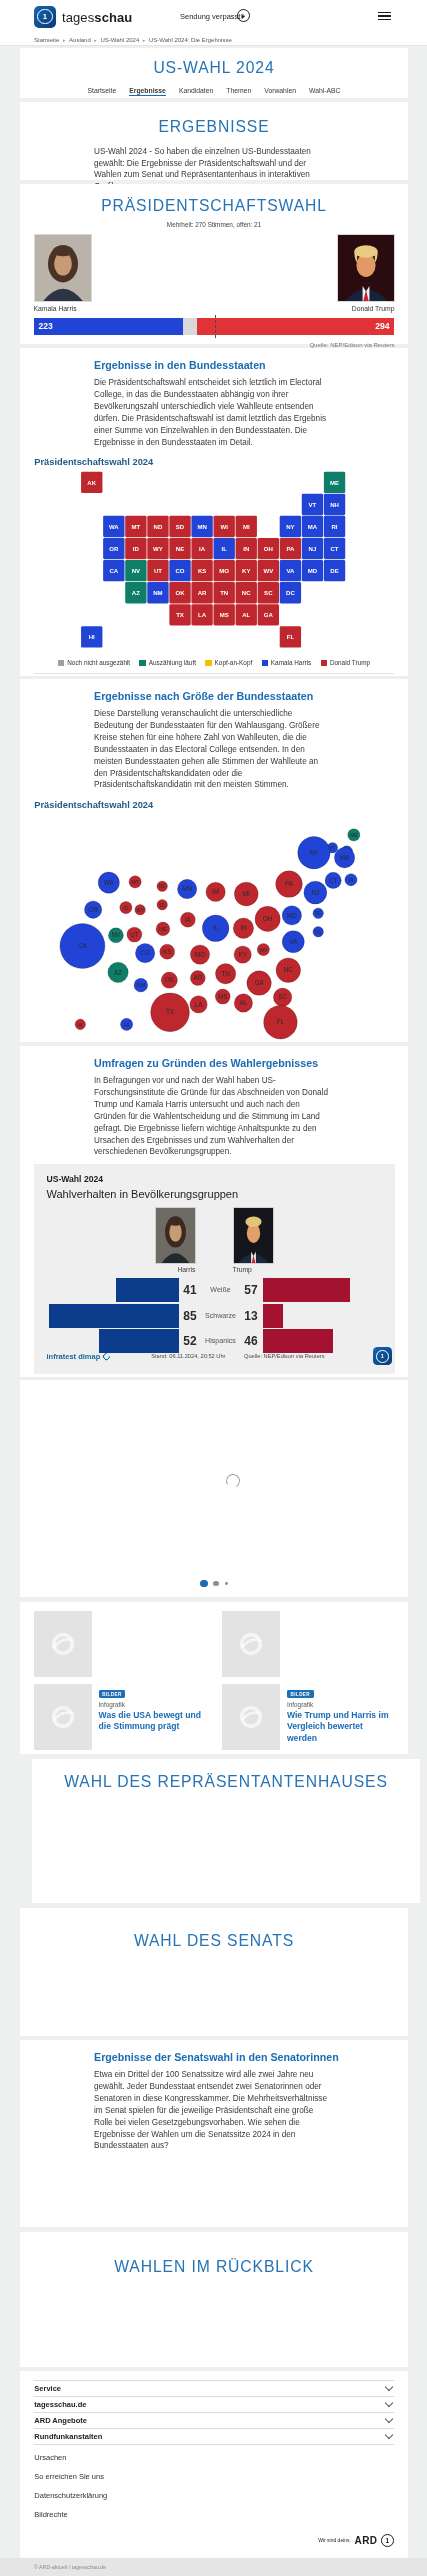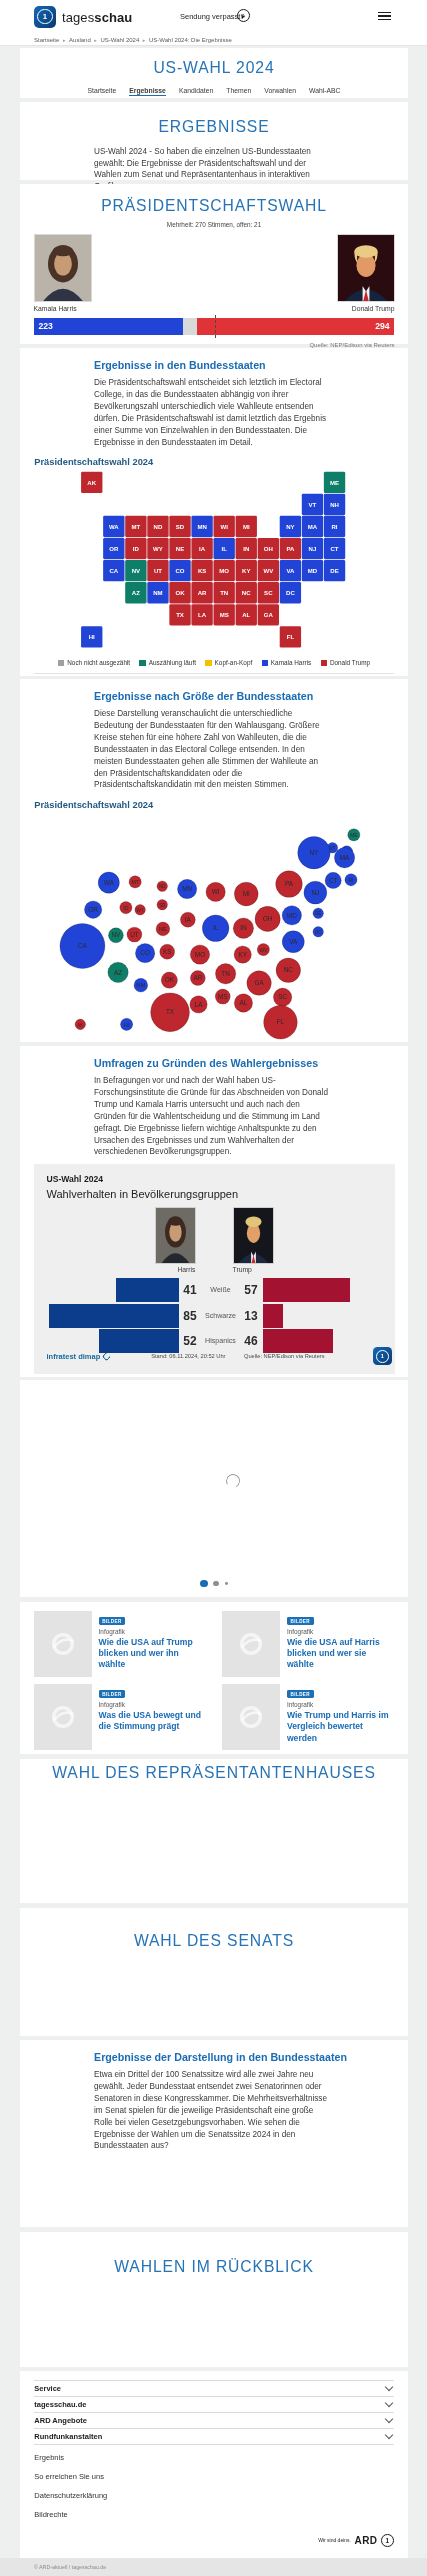--- a/index.html
+++ b/index.html
@@ -101,21 +101,21 @@
   #c-tea{top:1602px;height:152px;padding:8.6px 13.5px 0;}
   .tgrid{display:grid;grid-template-columns:1fr 1fr;column-gap:15.7px;row-gap:7.1px;}
   .teaser{display:flex;gap:7.1px;}
   .timg{width:58px;height:66px;background:#e3e3e3;flex:0 0 auto;display:flex;align-items:center;justify-content:center;}
   .ttxt{padding-top:2.1px;}
   .badge{display:inline-block;background:#1b70b6;color:#fff;font-size:4.6px;font-weight:700;letter-spacing:0.4px;
     padding:1.4px 3.6px;border-radius:1.4px;}
   .tkick{font-size:6.4px;color:#555;margin-top:2.9px;}
   .ttitle{font-size:8.6px;font-weight:700;color:#1a6cb4;line-height:1.3;margin-top:2.1px;width:107px;cursor:pointer;}
   
-  #c-rep{top:1759px;height:144px;padding-top:5px;}
+  #c-rep{top:1759px;height:144px;padding-top:14px;margin-left:12px;}
   #c-sen{top:1908px;height:128px;padding-top:24px;}
   #c-senw{top:2040px;height:187px;padding-top:11.4px;}
   #c-rueck{top:2232px;height:135px;padding-top:26px;}
   
   #c-foot{top:2371px;height:187px;padding:8.6px 14.3px 0;}
   .acc-row{display:flex;align-items:center;justify-content:space-between;height:15px;border-top:0.7px solid #dcdcdc;cursor:pointer;}
   .acc-row:last-of-type{border-bottom:0.7px solid #dcdcdc;}
   .acc-lab{font-size:7.5px;font-weight:700;color:#222;}
   .chev{width:5px;height:5px;border-right:1.1px solid #555;border-bottom:1.1px solid #555;transform:rotate(45deg);margin-right:2.1px;margin-top:-2.9px;}
   .flinks{margin-top:8.6px;}
@@ -782,30 +782,28 @@
 
   <div class="card" id="c-tea">
     <div class="tgrid">
         <div class="teaser">
           <div class="timg">
             <svg width="30" height="30" viewBox="0 0 42 42">
               <circle cx="21" cy="21" r="13" fill="none" stroke="#fff" stroke-width="5" opacity="0.65"></circle>
               <path d="M8,26 Q21,10 35,17" stroke="#fff" stroke-width="3.5" fill="none" opacity="0.65"></path>
             </svg>
           </div>
-          <div class="ttxt"><span class="badge">BILDER</span><div class="tkick">Infografik</div><div class="ttitle">Wie die USA auf Trump blicken und wer ihn wählte</div></div>
         </div>
         <div class="teaser">
           <div class="timg">
             <svg width="30" height="30" viewBox="0 0 42 42">
               <circle cx="21" cy="21" r="13" fill="none" stroke="#fff" stroke-width="5" opacity="0.65"></circle>
               <path d="M8,26 Q21,10 35,17" stroke="#fff" stroke-width="3.5" fill="none" opacity="0.65"></path>
             </svg>
           </div>
-          <div class="ttxt"><span class="badge">BILDER</span><div class="tkick">Infografik</div><div class="ttitle">Wie die USA auf Harris blicken und wer sie wählte</div></div>
         </div>
         <div class="teaser">
           <div class="timg">
             <svg width="30" height="30" viewBox="0 0 42 42">
               <circle cx="21" cy="21" r="13" fill="none" stroke="#fff" stroke-width="5" opacity="0.65"></circle>
               <path d="M8,26 Q21,10 35,17" stroke="#fff" stroke-width="3.5" fill="none" opacity="0.65"></path>
             </svg>
           </div>
           <div class="ttxt"><span class="badge">BILDER</span><div class="tkick">Infografik</div><div class="ttitle">Was die USA bewegt und die Stimmung prägt</div></div>
         </div>
@@ -821,21 +819,21 @@
       </div>
   </div>
 
   <div class="card" id="c-rep">
     <h2 class="big-title">WAHL DES REPRÄSENTANTENHAUSES</h2>
   </div>
   <div class="card" id="c-sen">
     <h2 class="big-title">WAHL DES SENATS</h2>
   </div>
   <div class="card" id="c-senw">
-    <h3 class="sub-h">Ergebnisse der Darstellung in den Bundesstaaten</h3>
+    <h3 class="sub-h">Ergebnisse der Senatswahl in den Senatorinnen</h3>
     <p class="body-t">Etwa ein Drittel der 100 Senatssitze wird alle zwei Jahre neu gewählt. Jeder Bundesstaat entsendet zwei Senatorinnen oder Senatoren in diese Kongresskammer. Die Mehrheitsverhältnisse im Senat spielen für die jeweilige Präsidentschaft eine große Rolle bei vielen Gesetzgebungsvorhaben. Wie sehen die Ergebnisse der Wahlen um die Senatssitze 2024 in den Bundesstaaten aus?</p>
   </div>
   <div class="card" id="c-rueck">
     <h2 class="big-title">WAHLEN IM RÜCKBLICK</h2>
   </div>
 
   <div class="card" id="c-foot">
     <div>
         <div class="acc-row">
           <span class="acc-lab">Service</span>
@@ -848,21 +846,21 @@
         <div class="acc-row">
           <span class="acc-lab">ARD Angebote</span>
           <span class="chev"></span>
         </div>
         <div class="acc-row">
           <span class="acc-lab">Rundfunkanstalten</span>
           <span class="chev"></span>
         </div>
       </div>
     <div class="flinks">
-        <div class="flink">Ergebnis</div>
+        <div class="flink">Ursachen</div>
         <div class="flink">So erreichen Sie uns</div>
         <div class="flink">Datenschutzerklärung</div>
         <div class="flink">Bildrechte</div>
       </div>
     <div class="ardlogo">
       <span class="ardclaim">Wir sind deins.</span>
       <span class="ardname">ARD</span>
       <span class="ardcircle">1</span>
     </div>
   </div>

